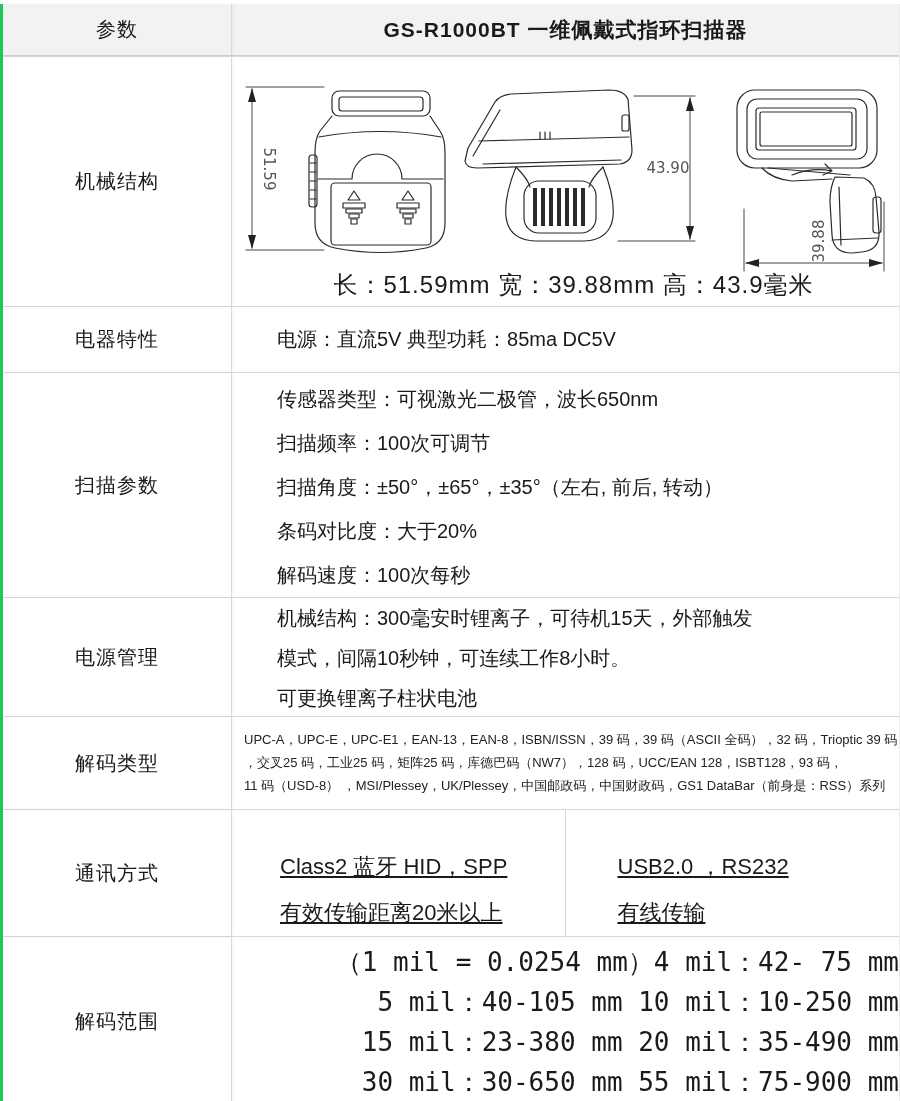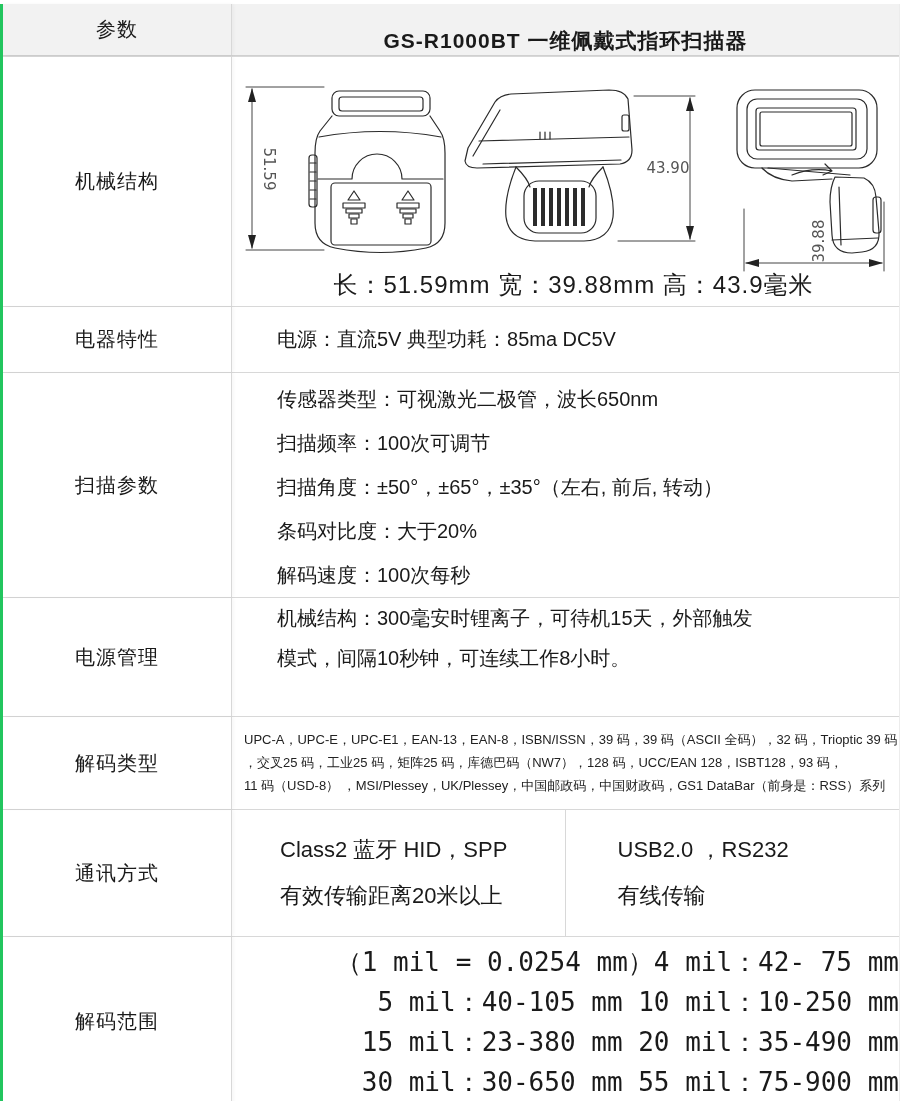--- a/index.html
+++ b/index.html
@@ -10,37 +10,37 @@
     border-left:3px solid #22c55e;border-right:1px solid #ececec;
   }
   .row{display:flex;box-sizing:border-box;border-top:1px solid #d8d8d8;}
   .row.header{border-top:none;border-bottom:none;background:#f2f2f2;height:52px;border-bottom:1px solid #d0d0d0;}
   .label-cell{
     width:228px;flex:0 0 228px;display:flex;align-items:center;justify-content:center;
     border-right:1px solid #d8d8d8;font-size:20px;letter-spacing:1px;
     box-shadow:2px 0 3px rgba(0,0,0,0.03);
   }
   .content-cell{flex:1 1 auto;position:relative;box-sizing:border-box;}
-  .title-cell{display:flex;align-items:flex-end;justify-content:center;font-size:21px;font-weight:700;letter-spacing:1px;}
+  .title-cell{display:flex;align-items:center;justify-content:center;font-size:21px;font-weight:700;letter-spacing:1px;}
   .mech{height:250px;}
   .elec{height:66px;}
   .scan{height:225px;}
   .power{height:119px;}
   .types{height:93px;}
   .comm{height:127px;}
   .range{height:169px;}
   .elec .content-cell{display:flex;align-items:center;padding-left:45px;font-size:20px;}
   .scan .content-cell{padding:4px 10px 0 45px;font-size:20px;}
   .scan .line{line-height:44px;white-space:nowrap;}
   .power .content-cell{padding:0 10px 0 45px;font-size:20px;}
   .power .line{line-height:40px;white-space:nowrap;}
   .types .content-cell{padding:11px 12px 0 12px;font-size:13px;color:#222;}
   .types .line{line-height:23px;white-space:nowrap;}
   .comm .content-cell{display:flex;padding:0;}
-  .comm .comm-cell{flex:1 1 50%;display:flex;align-items:center;box-sizing:border-box;font-size:22px;}
+  .comm .comm-cell{flex:1 1 50%;display:flex;align-items:flex-end;box-sizing:border-box;font-size:22px;text-decoration:underline;}
   .comm .comm-cell.bt{border-right:1px solid #d8d8d8;padding-left:48px;}
   .comm .comm-cell.wired{padding-left:52px;}
   .comm .line{line-height:46px;white-space:nowrap;}
   .range .content-cell{padding-top:5px;text-align:right;font-family:"DejaVu Sans Mono","Liberation Mono",monospace;font-size:26px;}
   .range .line{line-height:40px;white-space:nowrap;}
   .mech .content-cell{overflow:hidden;}
   .mech svg{display:block;}
   .mech-caption{
     position:absolute;left:16px;right:0;bottom:5px;text-align:center;
     font-size:24px;letter-spacing:1px;white-space:nowrap;
@@ -185,20 +185,21 @@
     </div>
   </div>
 
   <div class="row power">
     <div class="label-cell">
       <span>电源管理</span>
     </div>
     <div class="content-cell">
       <div class="line">机械结构：300毫安时锂离子，可待机15天，外部触发</div>
       <div class="line">模式，间隔10秒钟，可连续工作8小时。</div>
+      <div class="line">可更换锂离子柱状电池</div>
     </div>
   </div>
 
   <div class="row types">
     <div class="label-cell">
       <span>解码类型</span>
     </div>
     <div class="content-cell">
       <div class="line">UPC-A，UPC-E，UPC-E1，EAN-13，EAN-8，ISBN/ISSN，39 码，39 码（ASCII 全码），32 码，Trioptic 39 码</div>
       <div class="line">，交叉25 码，工业25 码，矩阵25 码，库德巴码（NW7），128 码，UCC/EAN 128，ISBT128，93 码，</div>

